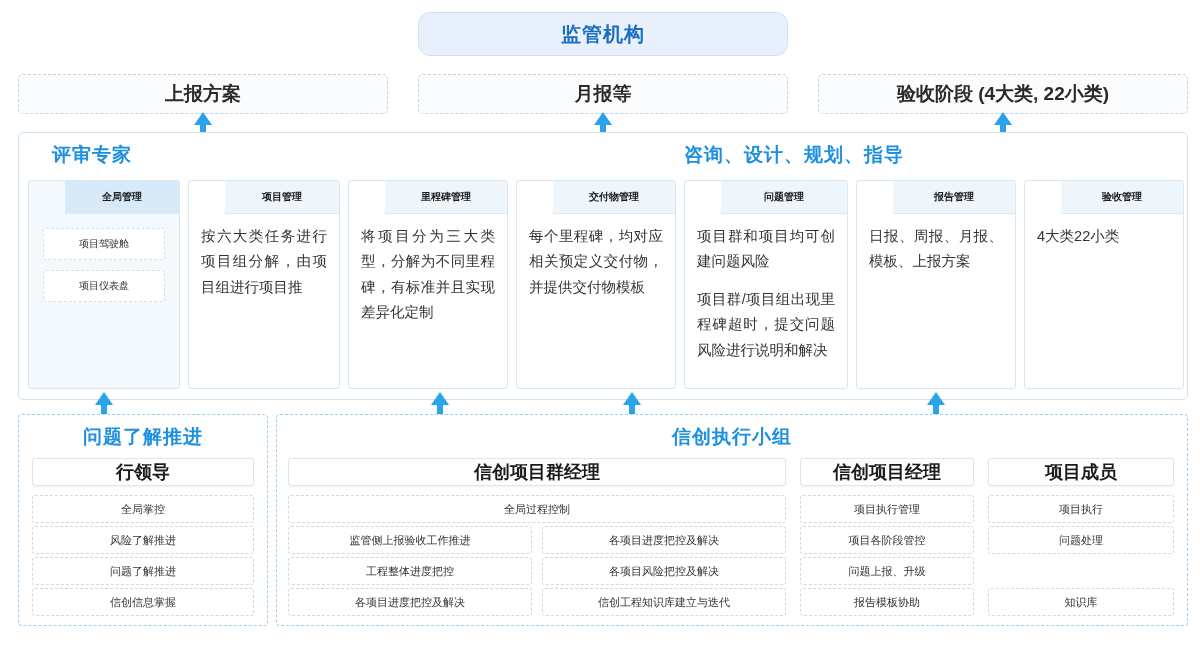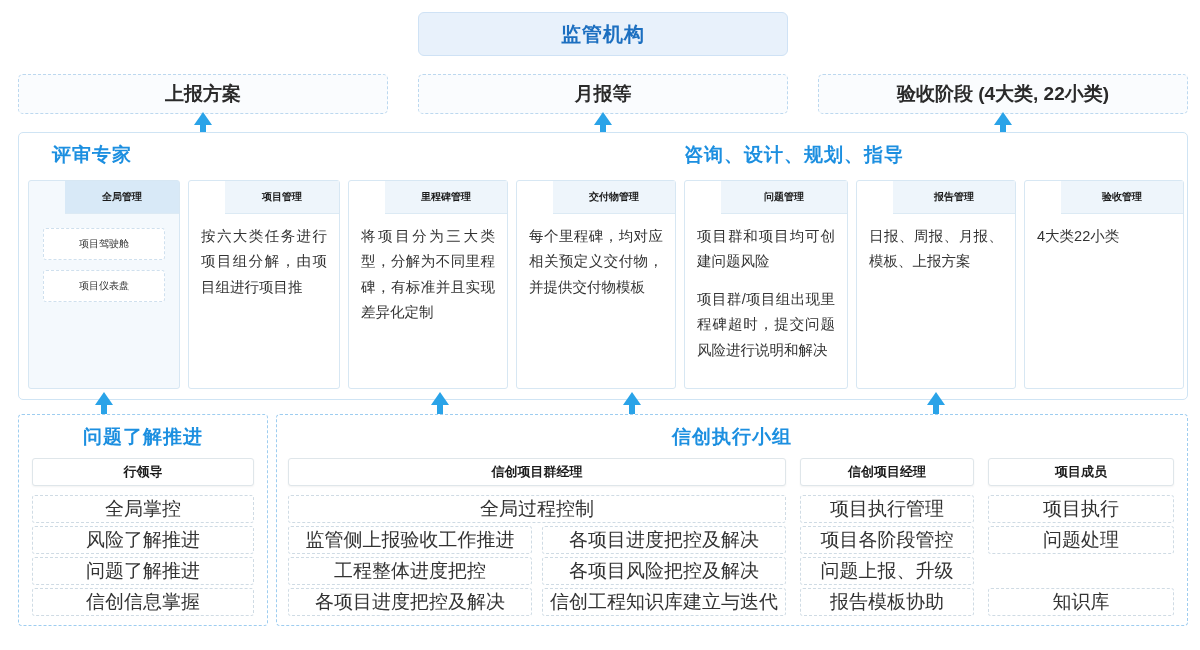--- a/index.html
+++ b/index.html
@@ -28,21 +28,21 @@
     display: flex;
     align-items: center;
     justify-content: center;
     text-align: center;
   }
 
   
   .regulator {
     background: #e8f1fb;
     border: 1px solid #cfe2f5;
-    border-radius: 6px;
+    border-radius: 12px;
     color: #1c6fc0;
     font-size: 20px;
     font-weight: bold;
     letter-spacing: 1px;
   }
 
   
   .report-box {
     background: #fafcfe;
     border: 1px dashed #bcd8ef;
@@ -133,36 +133,36 @@
   }
   .hdr-cell {
     position: absolute;
     box-sizing: border-box;
     border: 1px solid #dfe6ea;
     border-radius: 3px;
     background: #ffffff;
     display: flex;
     align-items: center;
     justify-content: center;
-    font-size: 13px;
+    font-size: 18px;
     font-weight: bold;
     color: #1b1b1b;
     box-shadow: 0 1px 2px rgba(0,0,0,0.05);
     height: 28px;
   }
   .cell {
     position: absolute;
     box-sizing: border-box;
     border: 1px dashed #cfdbe4;
     border-radius: 3px;
     background: #ffffff;
     display: flex;
     align-items: center;
     justify-content: center;
-    font-size: 19px;
+    font-size: 11px;
     color: #333;
     height: 28px;
   }
 
   
   .arrow {
     position: absolute;
     width: 0;
     height: 0;
     border-left: 9px solid transparent;

